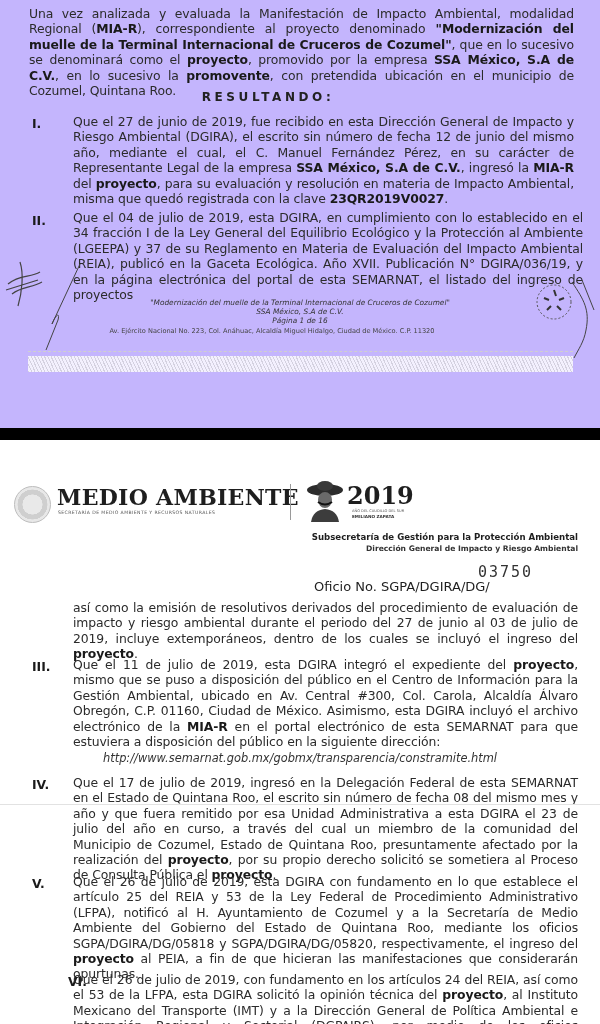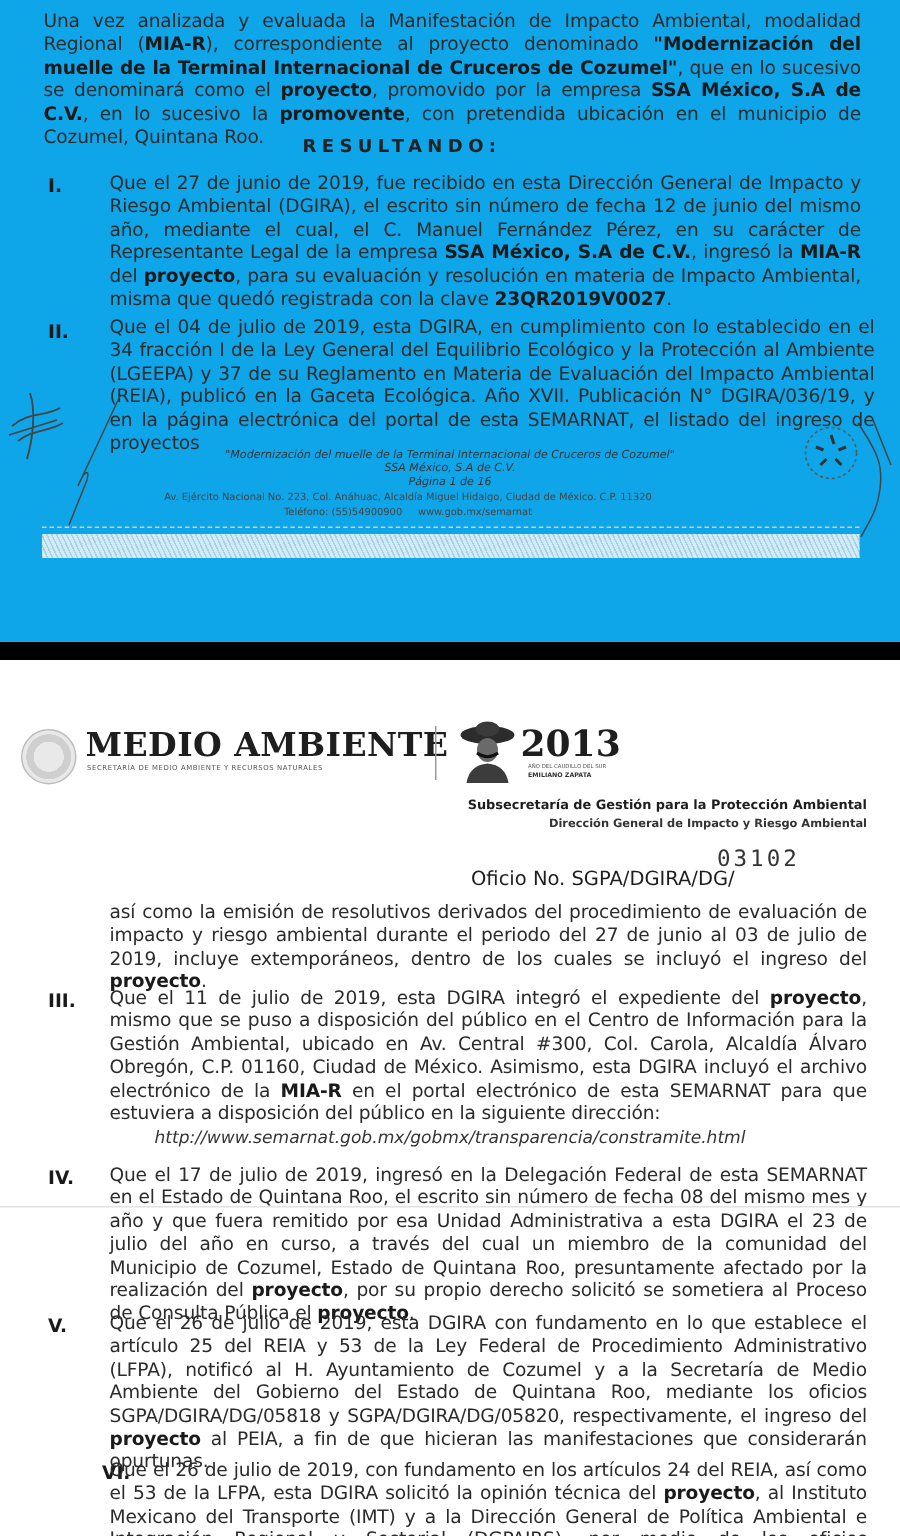--- a/index.html
+++ b/index.html
@@ -1,19 +1,19 @@
 <!DOCTYPE html>
 <html><head>
 <meta charset="utf-8">
 <style>
   * { box-sizing: border-box; margin: 0; padding: 0; }
   html, body { width: 600px; height: 1024px; background: #ffffff; overflow: hidden; }
   body { font-family: "DejaVu Sans", sans-serif; color: #2a2a2a; position: relative; }
 
-  .page1 { position: absolute; left: 0; top: 0; width: 600px; height: 428px; background: #0ea5e9; }
+  .page1 { position: absolute; left: 0; top: 0; width: 600px; height: 428px; background: #c4b5fd; }
   .divider-black { position: absolute; left: 0; top: 428px; width: 600px; height: 12px; background: #000; }
   .page2 { position: absolute; left: 0; top: 440px; width: 600px; height: 584px; background: #fff; overflow: hidden; }
 
   .para { position: absolute; font-size: 12.4px; line-height: 15.4px; text-align: justify; text-align-last: left; color: #2b2b2b; letter-spacing: -0.1px; }
   .para b { font-weight: bold; color: #1a1a1a; }
   .numeral { position: absolute; font-size: 12.4px; font-weight: bold; color: #1a1a1a; }
 
   .heading { position: absolute; left: 0; width: 536px; top: 90px; text-align: center; font-size: 12px; font-weight: bold; letter-spacing: 3.6px; color: #222; }
 
   .footer-ital { position: absolute; left: 0; width: 600px; text-align: center; font-style: italic; font-size: 7.4px; line-height: 9.2px; color: #333; }
@@ -70,21 +70,20 @@
     <circle cx="20" cy="22" r="17" fill="none" stroke="#555" stroke-width="1" stroke-dasharray="2 2"></circle>
     <path d="M20 10 L22 16 M10 18 L15 20 M30 18 L25 20 M13 30 L17 26 M27 30 L23 26" stroke="#333" stroke-width="2"></path>
     <path d="M38 2 C50 20, 56 30, 52 50 C50 62, 44 70, 40 78" stroke="#444" stroke-width="1" fill="none"></path>
     <path d="M48 0 L60 30" stroke="#444" stroke-width="1" fill="none"></path>
   </svg>
 
   <div class="footer-ital" style="top:298px;">"Modernización del muelle de la Terminal Internacional de Cruceros de Cozumel"</div>
   <div class="footer-ital" style="top:307px;">SSA México, S.A de C.V.</div>
   <div class="footer-ital" style="top:316px;">Página 1 de 16</div>
   <div class="footer-addr" style="top:327px;">Av. Ejército Nacional No. 223, Col. Anáhuac, Alcaldía Miguel Hidalgo, Ciudad de México. C.P. 11320</div>
-  <div class="footer-addr" style="top:337px; white-space:pre;">Teléfono: (55)54900900     www.gob.mx/semarnat</div>
 
   <div class="footer-line"></div>
   <div class="noise-strip"></div>
 </div>
 
 <div class="divider-black"></div>
 
 <div class="page2"></div>
 
 <div class="logo-seal"></div>
@@ -92,28 +91,28 @@
 <div class="logo-sub">SECRETARÍA DE MEDIO AMBIENTE Y RECURSOS NATURALES</div>
 <div class="logo-sep"></div>
 
 <svg class="zapata" viewBox="0 0 40 42">
   <ellipse cx="20" cy="10" rx="18" ry="6" fill="#2c2c2c"></ellipse>
   <ellipse cx="20" cy="6" rx="8" ry="5" fill="#3a3a3a"></ellipse>
   <ellipse cx="20" cy="20" rx="7" ry="8" fill="#6a6a6a"></ellipse>
   <path d="M13 22 Q20 27 27 22" stroke="#111" stroke-width="2" fill="none"></path>
   <path d="M6 42 Q8 30 20 29 Q32 30 34 42 Z" fill="#3c3c3c"></path>
 </svg>
-<div class="year">2013</div>
+<div class="year">2019</div>
 <div class="year-sub">AÑO DEL CAUDILLO DEL SUR</div>
 <div class="year-sub2">EMILIANO ZAPATA</div>
 
 <div class="sub-head1">Subsecretaría de Gestión para la Protección Ambiental</div>
 <div class="sub-head2">Dirección General de Impacto y Riesgo Ambiental</div>
 <div class="oficio">Oficio No. SGPA/DGIRA/DG/</div>
-<div class="oficio-num">03102</div>
+<div class="oficio-num">03750</div>
 
 <p class="para" style="left:73px; top:600px; width:505px;">
   <span>así como la emisión de resolutivos derivados del procedimiento de evaluación de impacto y riesgo ambiental durante el periodo del 27 de junio al 03 de julio de 2019, incluye extemporáneos, dentro de los cuales se incluyó el ingreso del </span><b>proyecto</b><span>.</span>
 </p>
 
 <div class="numeral" style="left:32px; top:659px;">III.</div>
 <p class="para" style="left:73px; top:657px; width:505px;">
   <span>Que el 11 de julio de 2019, esta DGIRA integró el expediente del </span><b>proyecto</b><span>, mismo que se puso a disposición del público en el Centro de Información para la Gestión Ambiental, ubicado en Av. Central #300, Col. Carola, Alcaldía Álvaro Obregón, C.P. 01160, Ciudad de México. Asimismo, esta DGIRA incluyó el archivo electrónico de la </span><b>MIA-R</b><span> en el portal electrónico de esta SEMARNAT para que estuviera a disposición del público en la siguiente dirección:</span>
 </p>
 <div class="url">http://www.semarnat.gob.mx/gobmx/transparencia/constramite.html</div>

